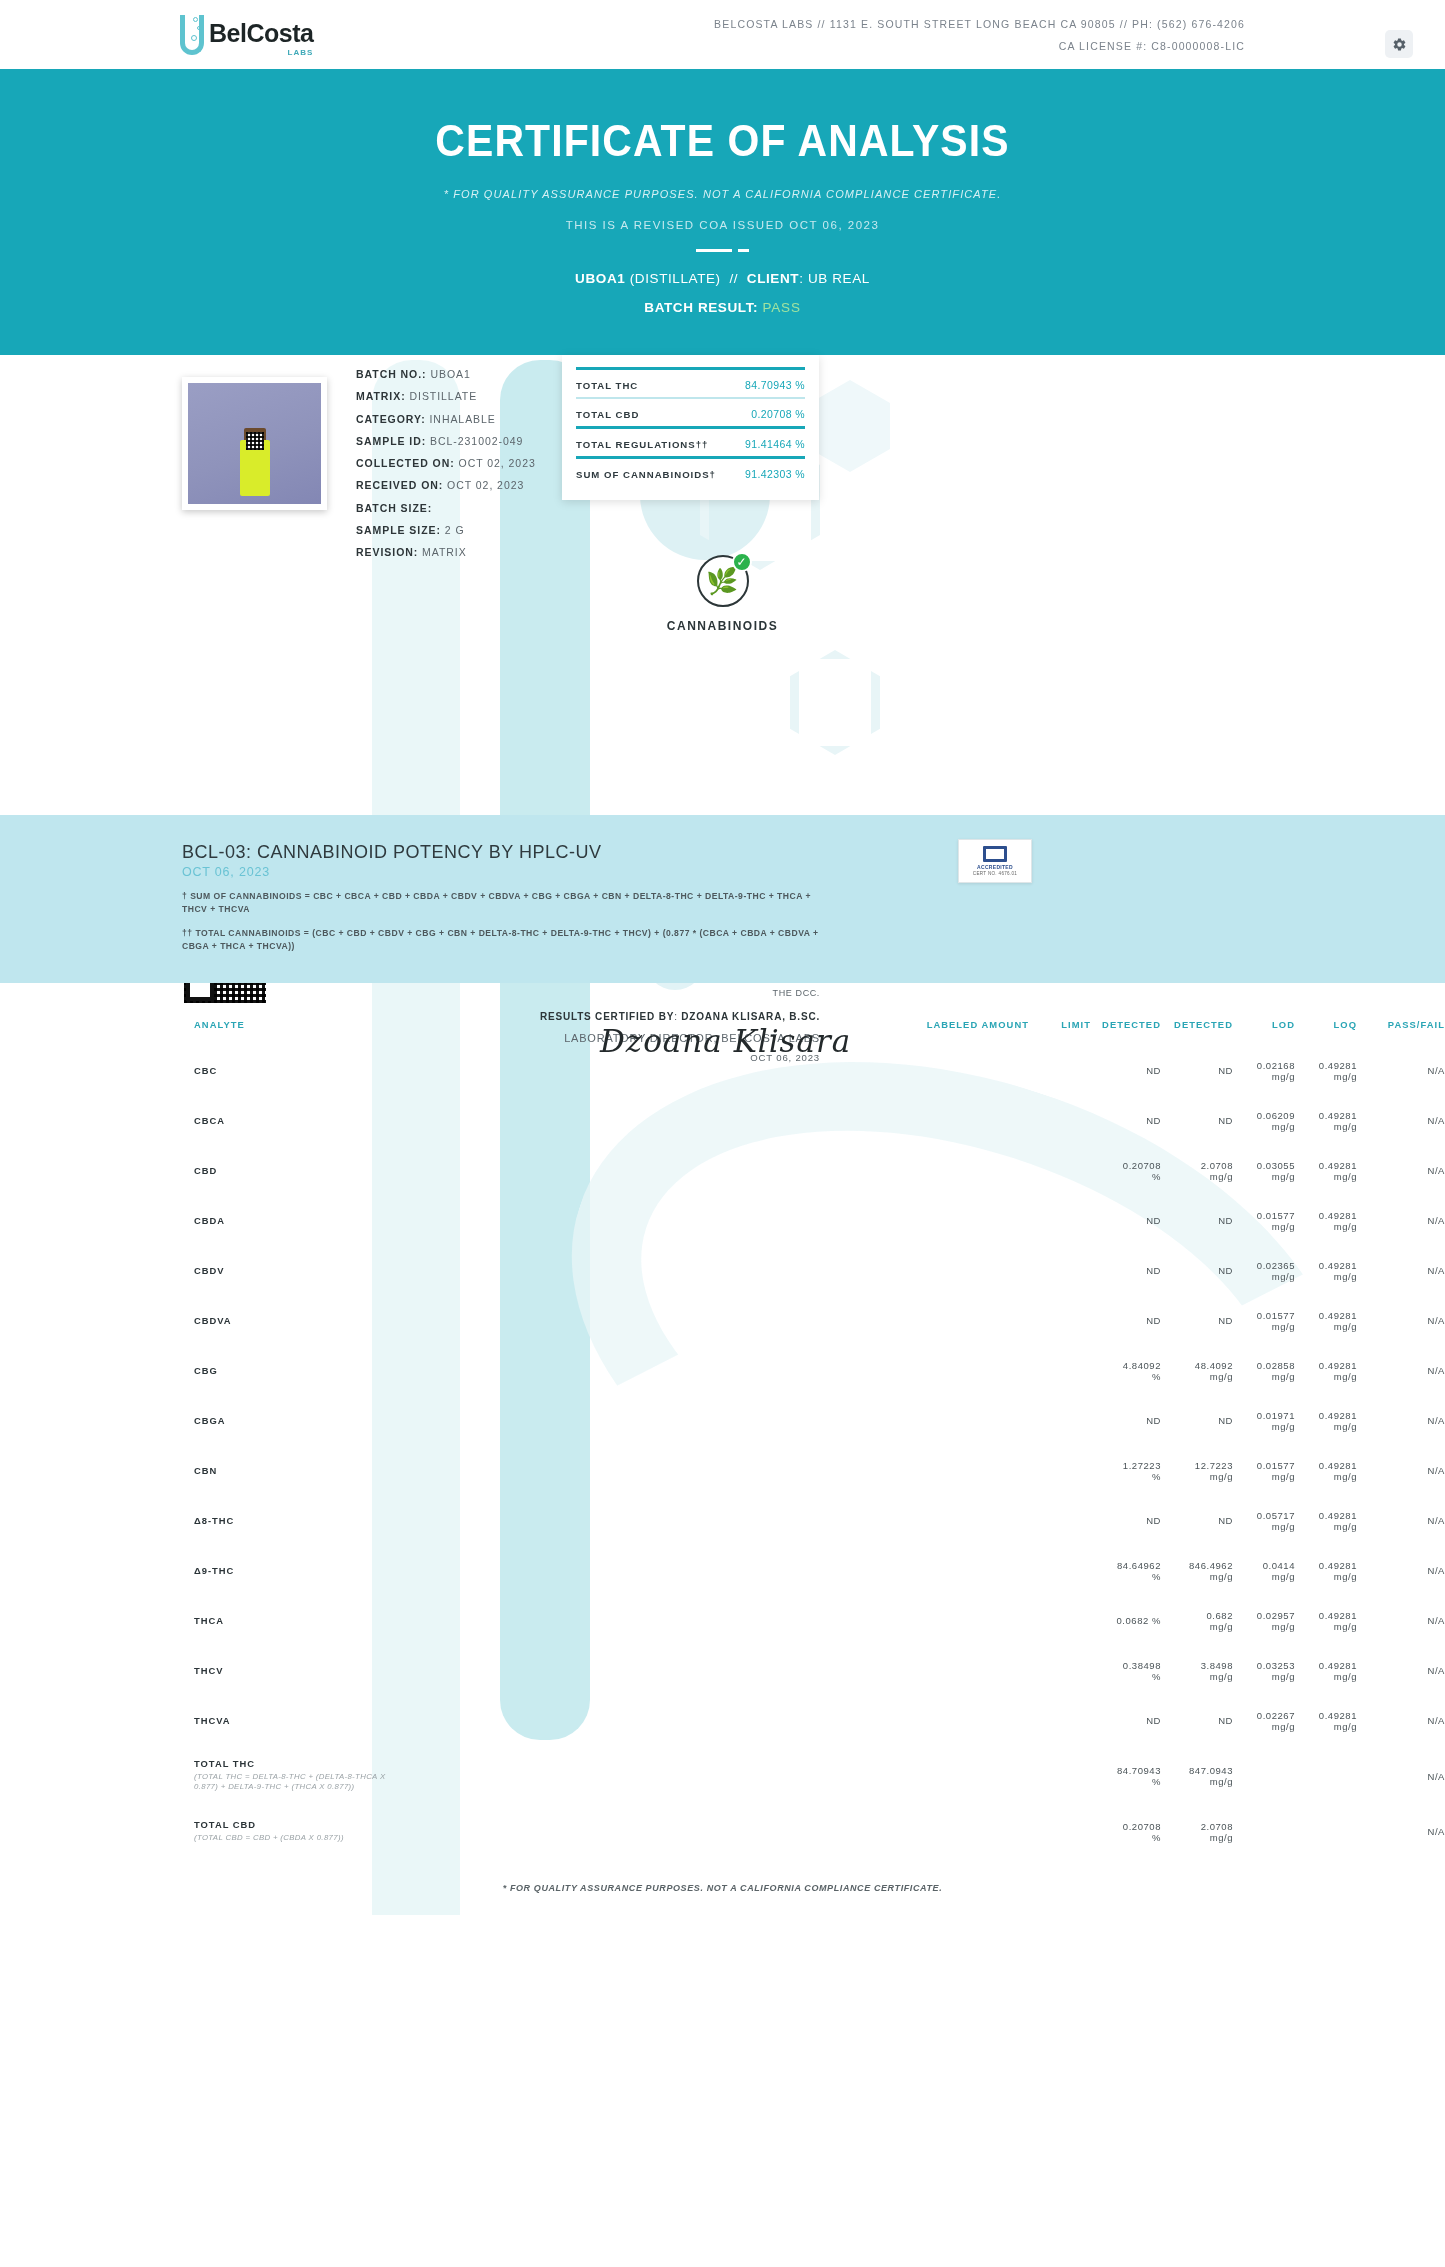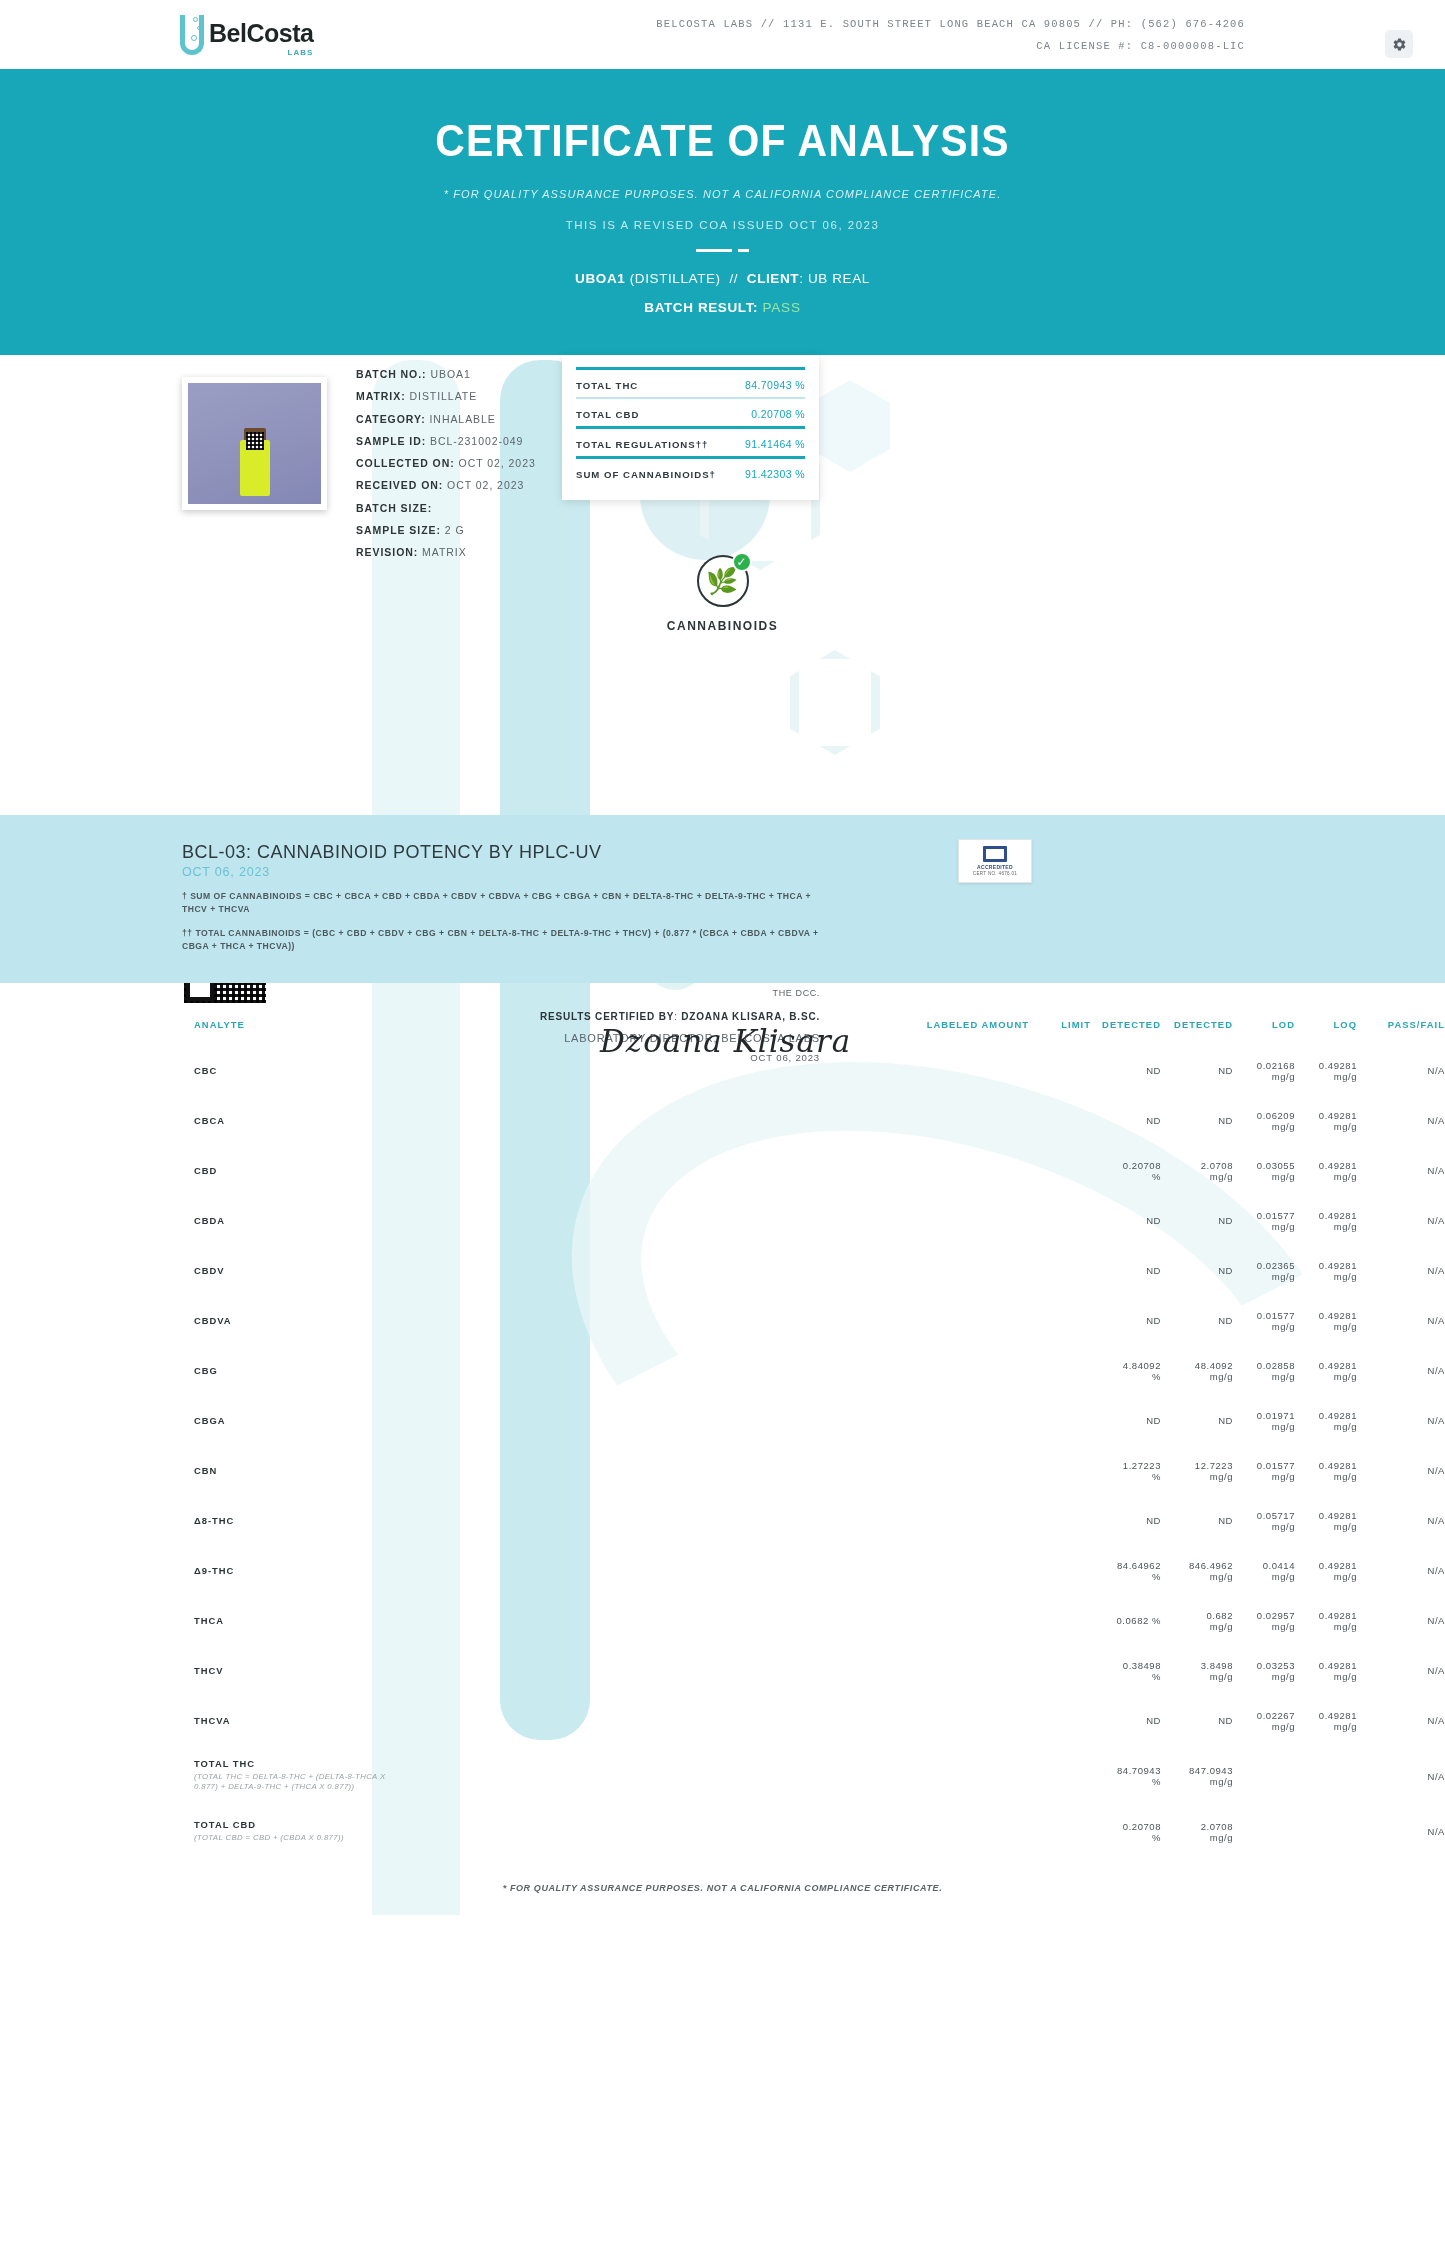--- a/index.html
+++ b/index.html
@@ -79,21 +79,20 @@
   .logo-sub { font-size: 8px; font-weight: 700; color: #3ea9b8; letter-spacing: 1px; text-align: right; margin-top: 2px;}
   .hdr-addr {
     position: absolute;
     right: 200px;
     top: 14px;
     text-align: right;
     font-size: 10.5px;
     letter-spacing: 1.15px;
     color: #7b838c;
     line-height: 2.05;
-    font-family: Liberation Mono, monospace;
   }
   .gear-btn {
     position: absolute; right: 32px; top: 30px;
     width: 28px; height: 28px; border-radius: 5px;
     background: #eef1f4; display:flex; align-items:center; justify-content:center;
     cursor:pointer;
   }
   .gear-btn svg { width: 15px; height: 15px; fill: #566069; }
 
   

